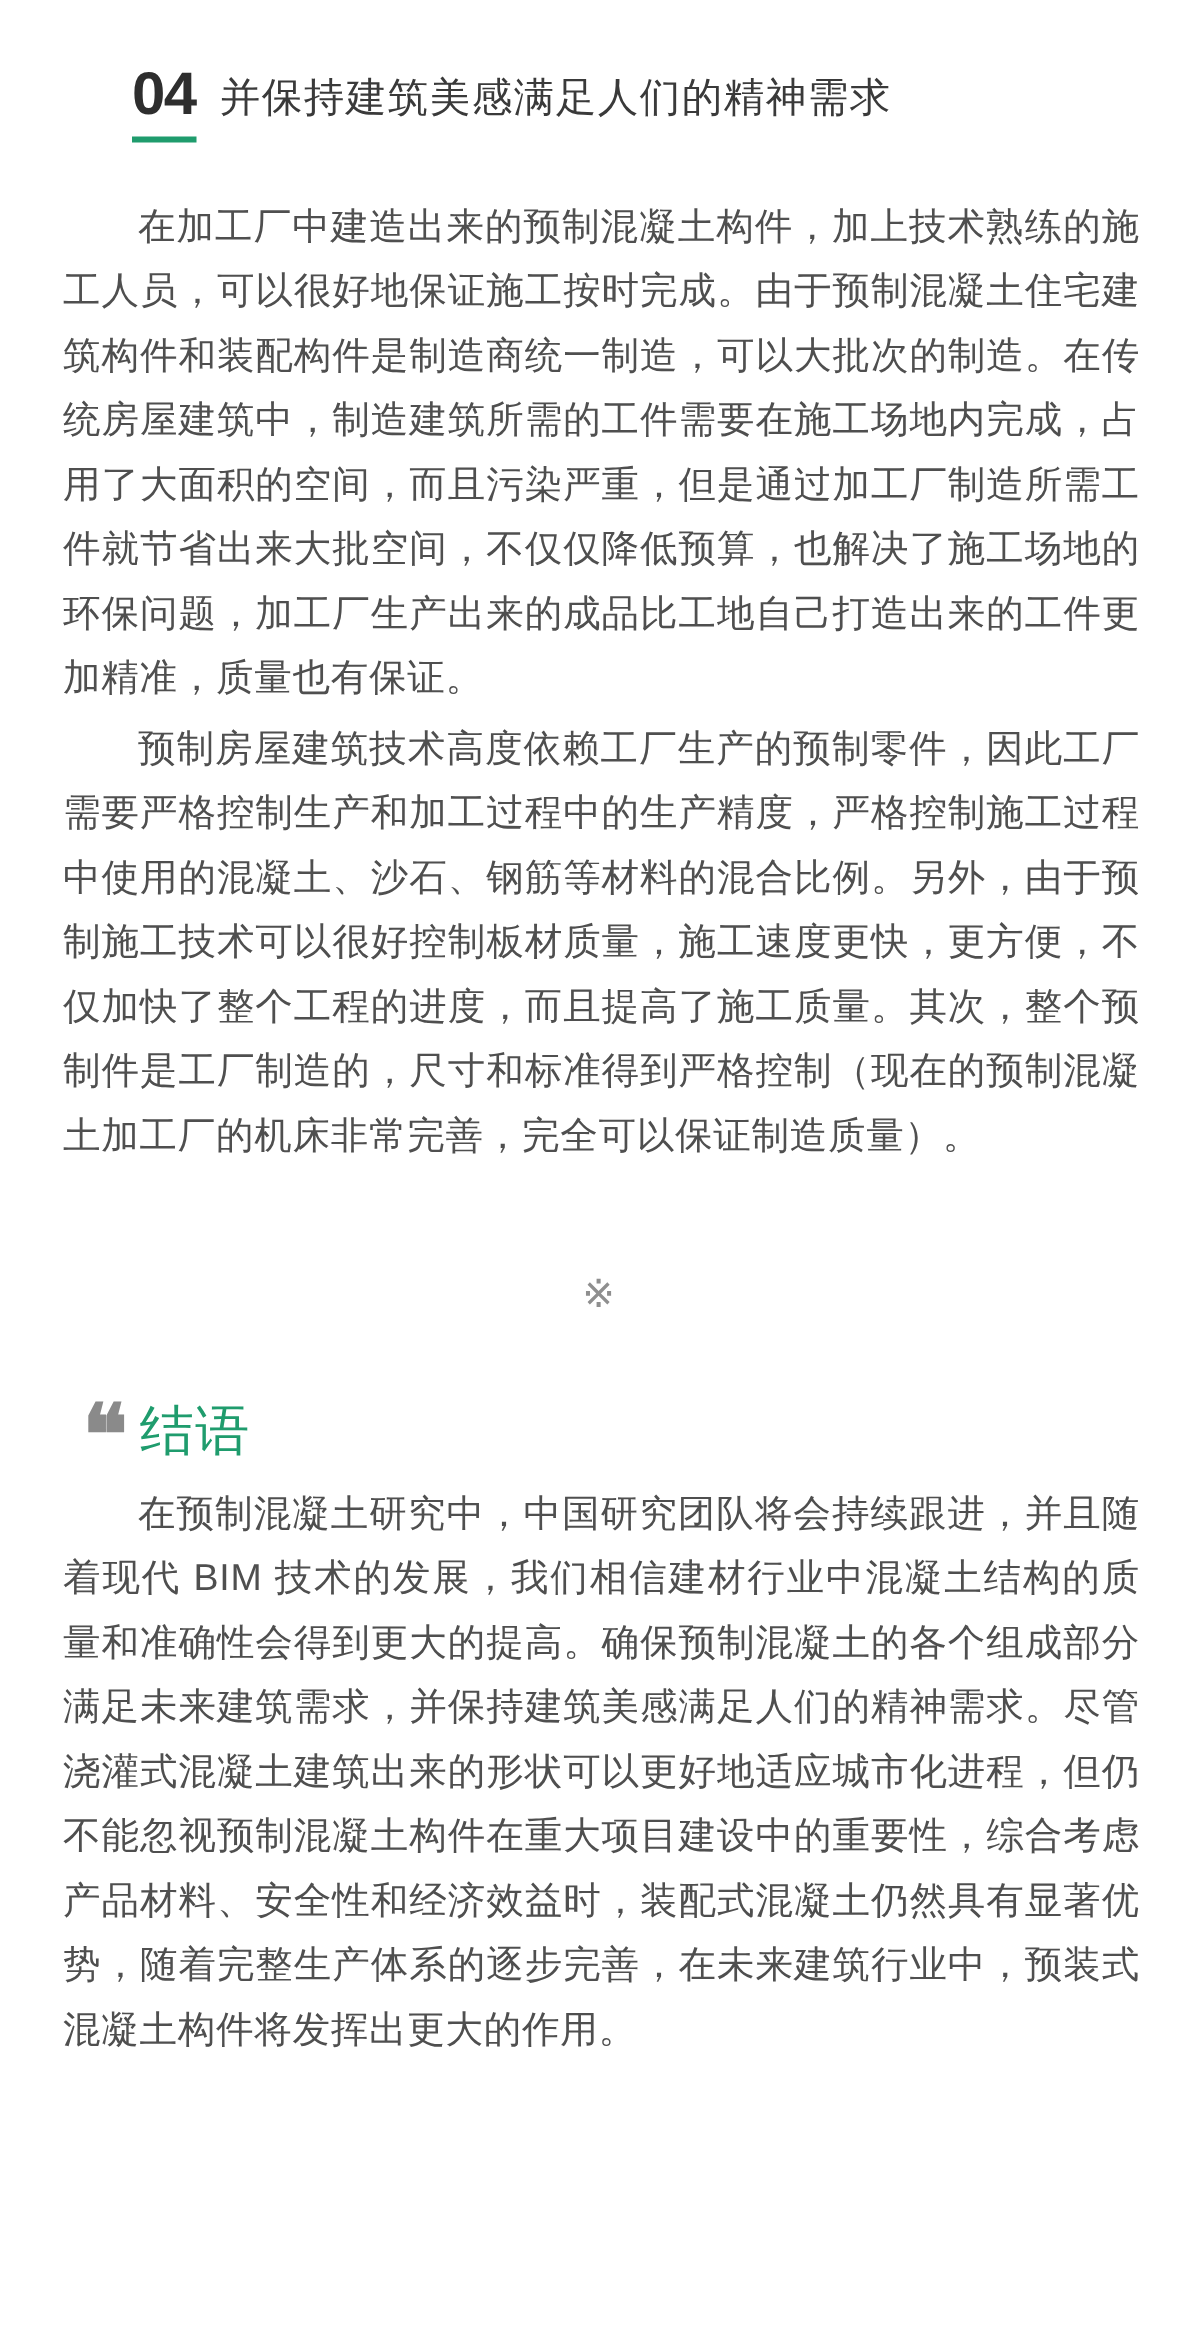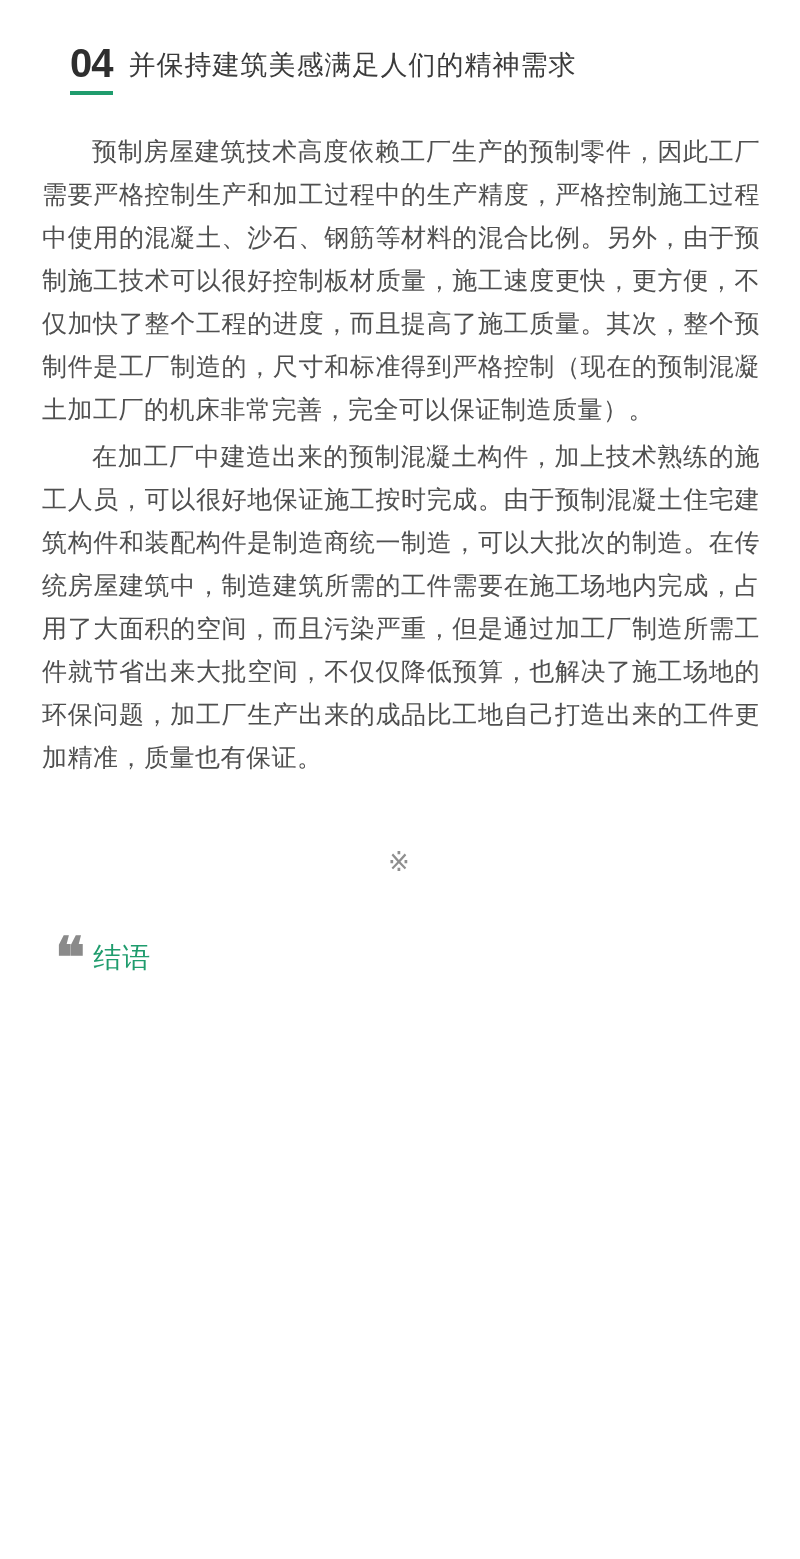--- a/index.html
+++ b/index.html
@@ -21,21 +21,21 @@
     box-sizing: border-box;
     padding: 0;
     position: relative;
   }
 
   
   .section-heading {
     display: flex;
     align-items: center;
     margin: 30px 0 0 0;
-    padding-left: 70px;
+    padding-left: 88px;
   }
   .section-number {
     font-size: 40px;
     font-weight: bold;
     color: #2e2e2e;
     letter-spacing: -1px;
     line-height: 1;
     position: relative;
     padding-bottom: 6px;
     font-family: "Liberation Sans", sans-serif;
@@ -92,21 +92,21 @@
   .quote-mark {
     font-size: 56px;
     line-height: 0.72;
     color: #8a8a8a;
     font-family: "Liberation Serif", serif;
     font-weight: bold;
     position: relative;
     top: 4px;
   }
   .quote-label {
-    font-size: 28px;
+    font-size: 36px;
     color: #1f9c6d;
     margin-left: 8px;
     letter-spacing: 1px;
     line-height: 1;
     position: relative;
     bottom: 2px;
   }
 </style>
 </head>
 <body>
@@ -115,25 +115,28 @@
 
   <div class="section-heading">
     <div class="section-number">
       <span>04</span>
       <span class="section-number-underline"></span>
     </div>
     <h2 class="section-title">并保持建筑美感满足人们的精神需求</h2>
   </div>
 
   <div class="body-block">
+    <p class="para">在加工厂中建造出来的预制混凝土构件，加上技术熟练的施工人员，可以很好地保证施工按时完成。由于预制混凝土住宅建筑构件和装配构件是制造商统一制造，可以大批次的制造。在传统房屋建筑中，制造建筑所需的工件需要在施工场地内完成，占用了大面积的空间，而且污染严重，但是通过加工厂制造所需工件就节省出来大批空间，不仅仅降低预算，也解决了施工场地的环保问题，加工厂生产出来的成品比工地自己打造出来的工件更加精准，质量也有保证。</p>
     <p class="para">预制房屋建筑技术高度依赖工厂生产的预制零件，因此工厂需要严格控制生产和加工过程中的生产精度，严格控制施工过程中使用的混凝土、沙石、钢筋等材料的混合比例。另外，由于预制施工技术可以很好控制板材质量，施工速度更快，更方便，不仅加快了整个工程的进度，而且提高了施工质量。其次，整个预制件是工厂制造的，尺寸和标准得到严格控制（现在的预制混凝土加工厂的机床非常完善，完全可以保证制造质量）。</p>
-    <p class="para">在加工厂中建造出来的预制混凝土构件，加上技术熟练的施工人员，可以很好地保证施工按时完成。由于预制混凝土住宅建筑构件和装配构件是制造商统一制造，可以大批次的制造。在传统房屋建筑中，制造建筑所需的工件需要在施工场地内完成，占用了大面积的空间，而且污染严重，但是通过加工厂制造所需工件就节省出来大批空间，不仅仅降低预算，也解决了施工场地的环保问题，加工厂生产出来的成品比工地自己打造出来的工件更加精准，质量也有保证。</p>
   </div>
 
   <div class="divider">※</div>
 
   <div class="quote-heading">
     <span class="quote-mark">❝</span>
     <span class="quote-label">结语</span>
   </div>
 
+  <div class="body-block" style="margin-top:14px;">
+    <p class="para">在预制混凝土研究中，中国研究团队将会持续跟进，并且随着现代 BIM 技术的发展，我们相信建材行业中混凝土结构的质量和准确性会得到更大的提高。确保预制混凝土的各个组成部分满足未来建筑需求，并保持建筑美感满足人们的精神需求。尽管浇灌式混凝土建筑出来的形状可以更好地适应城市化进程，但仍不能忽视预制混凝土构件在重大项目建设中的重要性，综合考虑产品材料、安全性和经济效益时，装配式混凝土仍然具有显著优势，随着完整生产体系的逐步完善，在未来建筑行业中，预装式混凝土构件将发挥出更大的作用。</p>
+  </div>
 
 </div>
 
 </body></html>

